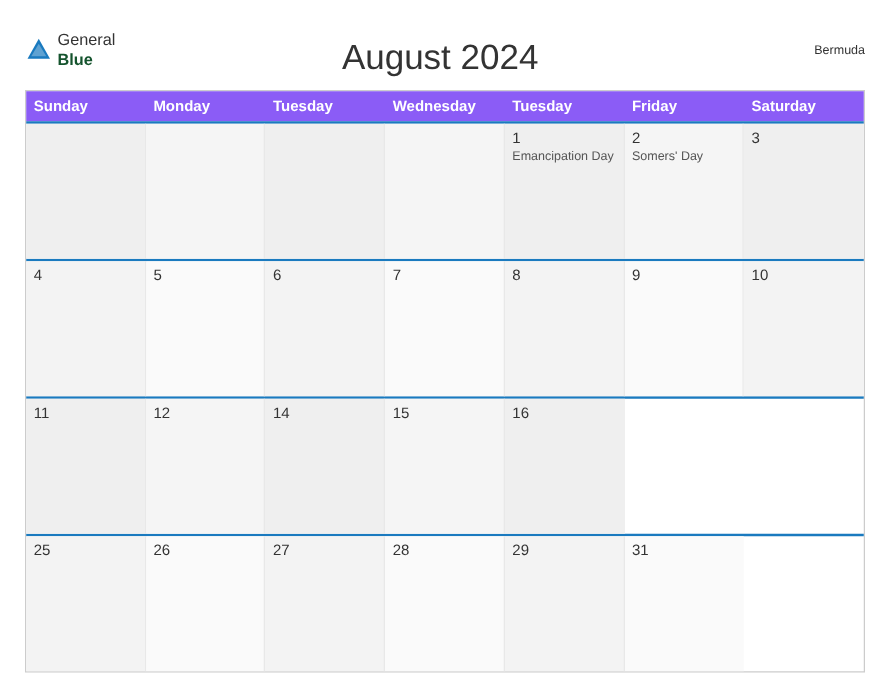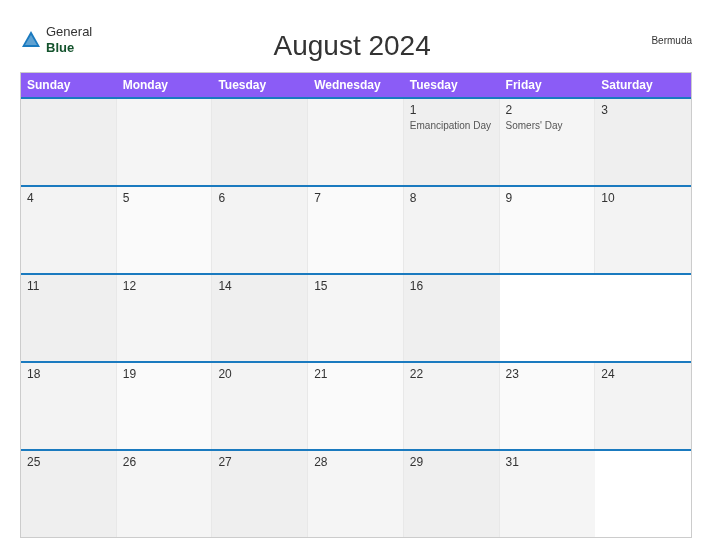--- a/index.html
+++ b/index.html
@@ -235,43 +235,20 @@
             <span class="day-number">14</span>
           </div>
         <div class="day-cell">
             <span class="day-number">15</span>
           </div>
         <div class="day-cell">
             <span class="day-number">16</span>
           </div>
       </div>
 
-      <div class="week-row">
-        <div class="day-cell">
-            <span class="day-number">18</span>
-          </div>
-        <div class="day-cell">
-            <span class="day-number">19</span>
-          </div>
-        <div class="day-cell">
-            <span class="day-number">20</span>
-          </div>
-        <div class="day-cell">
-            <span class="day-number">21</span>
-          </div>
-        <div class="day-cell">
-            <span class="day-number">22</span>
-          </div>
-        <div class="day-cell">
-            <span class="day-number">23</span>
-          </div>
-        <div class="day-cell">
-            <span class="day-number">24</span>
-          </div>
-      </div>
 
       <div class="week-row">
         <div class="day-cell">
             <span class="day-number">25</span>
           </div>
         <div class="day-cell">
             <span class="day-number">26</span>
           </div>
         <div class="day-cell">
             <span class="day-number">27</span>

